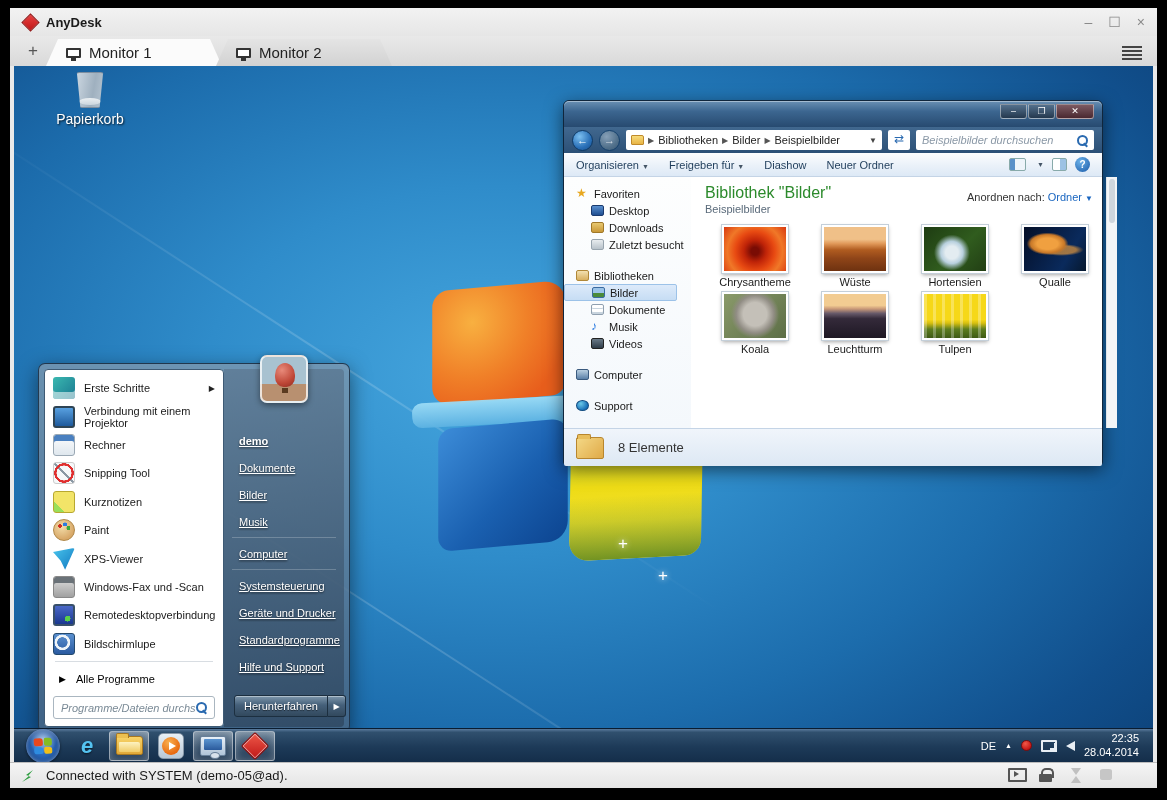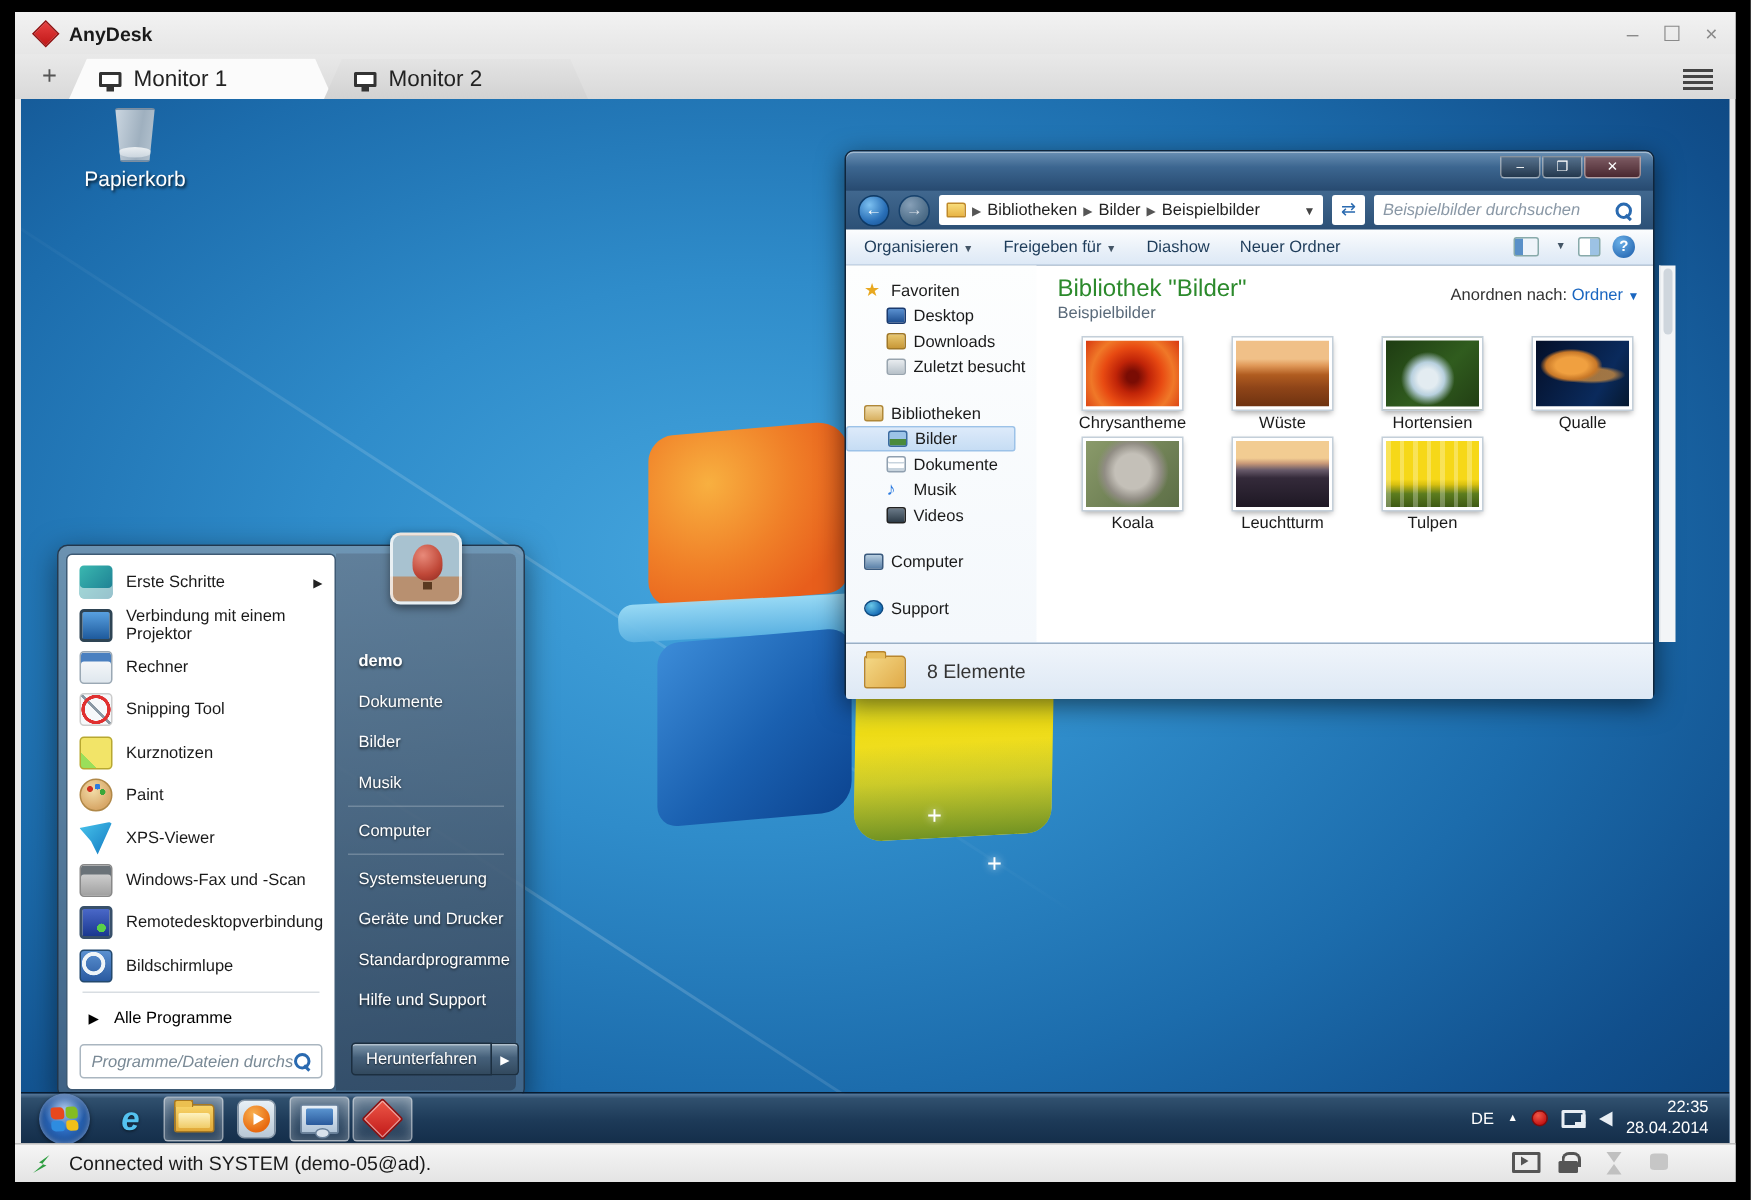--- a/index.html
+++ b/index.html
@@ -206,21 +206,21 @@
         background-image:radial-gradient(circle at 42% 42%, rgba(0,0,0,0) 30%, #eef4f8 33% 46%, rgba(0,0,0,0) 49%), linear-gradient(#5a90d0,#2a5aa0); }
   .sm-sep { height:1px; background:#d8dde2; margin:3px 10px; }
   .allprog { display:flex; align-items:center; gap:10px; height:28px; padding:0 14px; font-size:11px; }
   .allprog .tri { font-size:9px; }
   .sm-search { margin:4px 8px 7px; height:23px; border:1px solid #aab6c0; border-radius:3px;
     display:flex; align-items:center; padding:0 7px; background:#fff; }
   .sm-search input { flex:1; border:none; outline:none; font-size:11px; font-family:inherit; min-width:0; }
   .sm-search input::placeholder { color:#7a8a96; font-style:italic; }
 
   .sm-right { flex:1; position:relative; color:#fff; padding-top:58px; font-size:11px;
-    background:linear-gradient(165deg, rgba(86,110,134,.55), rgba(40,60,82,.6)); border-radius:0 4px 4px 0; }
+    background:linear-gradient(165deg, rgba(86,110,134,.55), rgba(40,60,82,.6)); border-radius:0 4px 4px 0;text-decoration:underline; }
   .avatar { position:absolute; top:-14px; left:50%; transform:translateX(-50%); width:48px; height:48px;
     border-radius:7px; border:2px solid rgba(255,255,255,.75); box-shadow:0 2px 6px rgba(0,0,0,.45);
     background:linear-gradient(#a8c2d0 0 62%, #b89070 62% 100%); overflow:hidden; }
   .balloon { position:absolute; left:13px; top:6px; width:20px; height:24px; border-radius:50% 50% 42% 42%;
     background:radial-gradient(circle at 35% 30%, #e88a7a, #c04838 60%, #8e2a20); }
   .balloon::after { content:""; position:absolute; left:7px; bottom:-6px; width:6px; height:5px; background:#5a3a20; }
   .sm-ritem { height:27px; display:flex; align-items:center; padding-left:15px;
     text-shadow:0 1px 2px rgba(0,0,0,.7); }
   .sm-ritem.user { font-weight:bold; }
   .sm-rsep { height:1px; background:rgba(255,255,255,.22); margin:2px 8px; }

